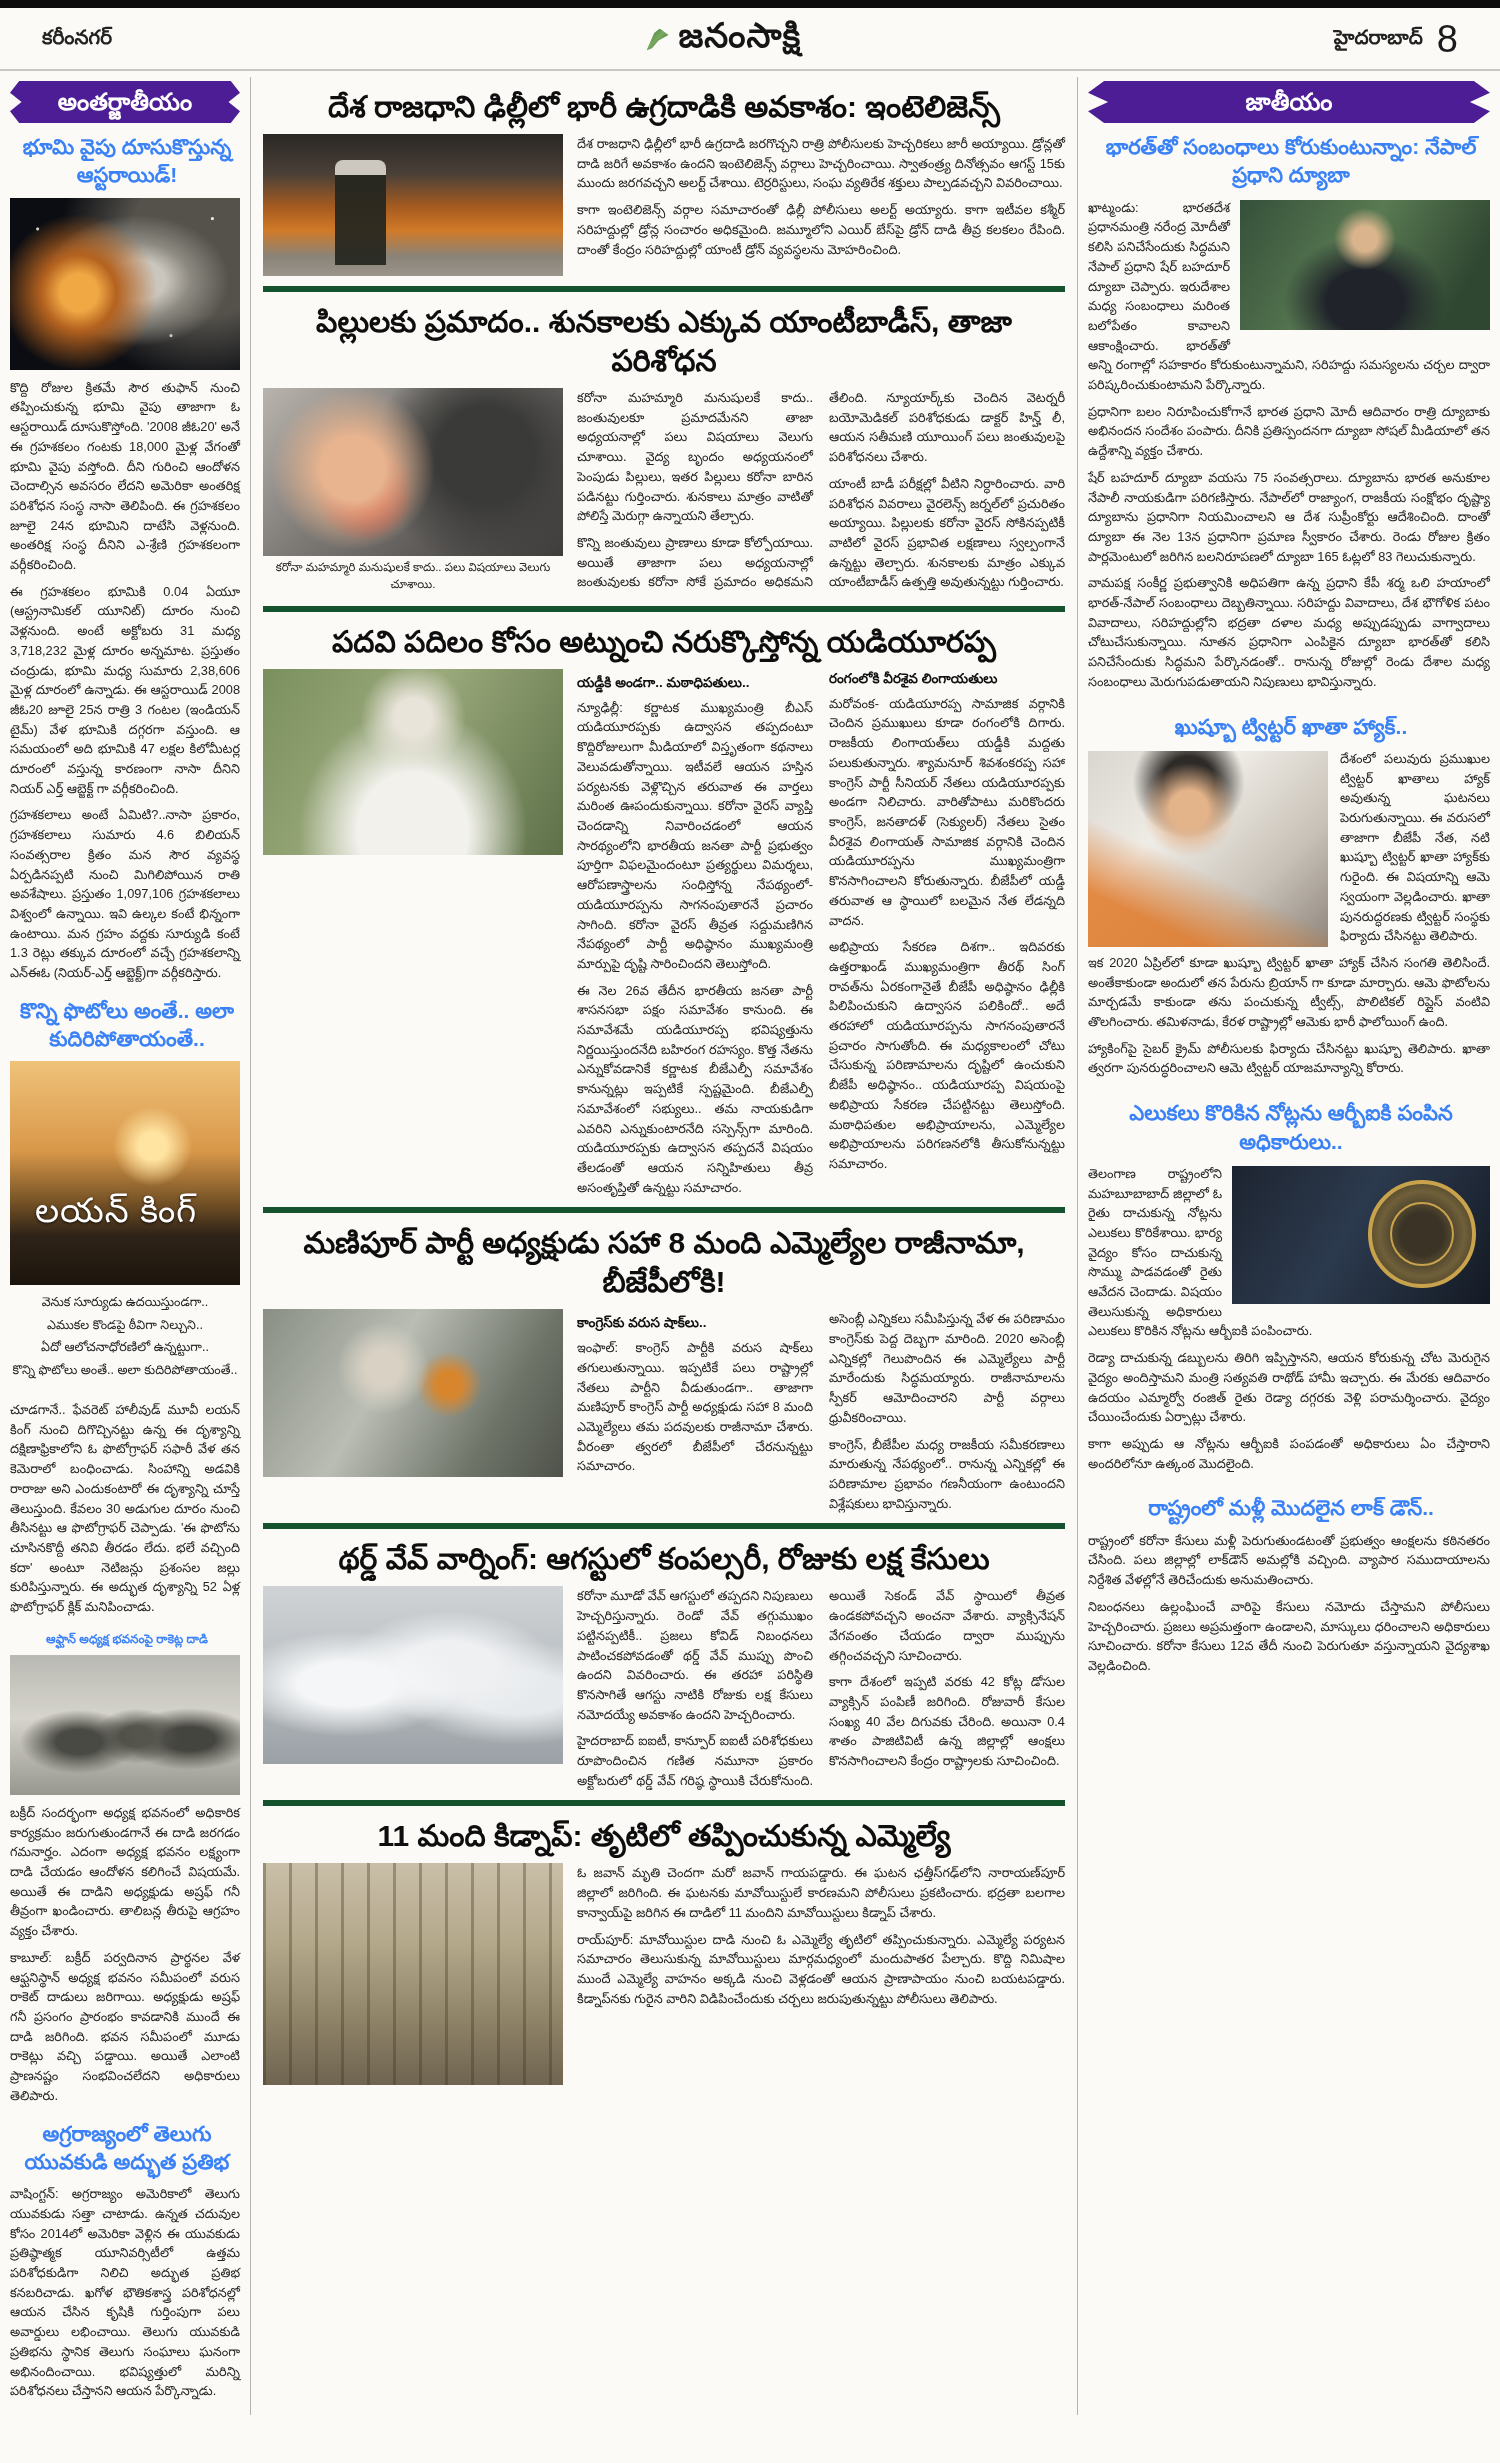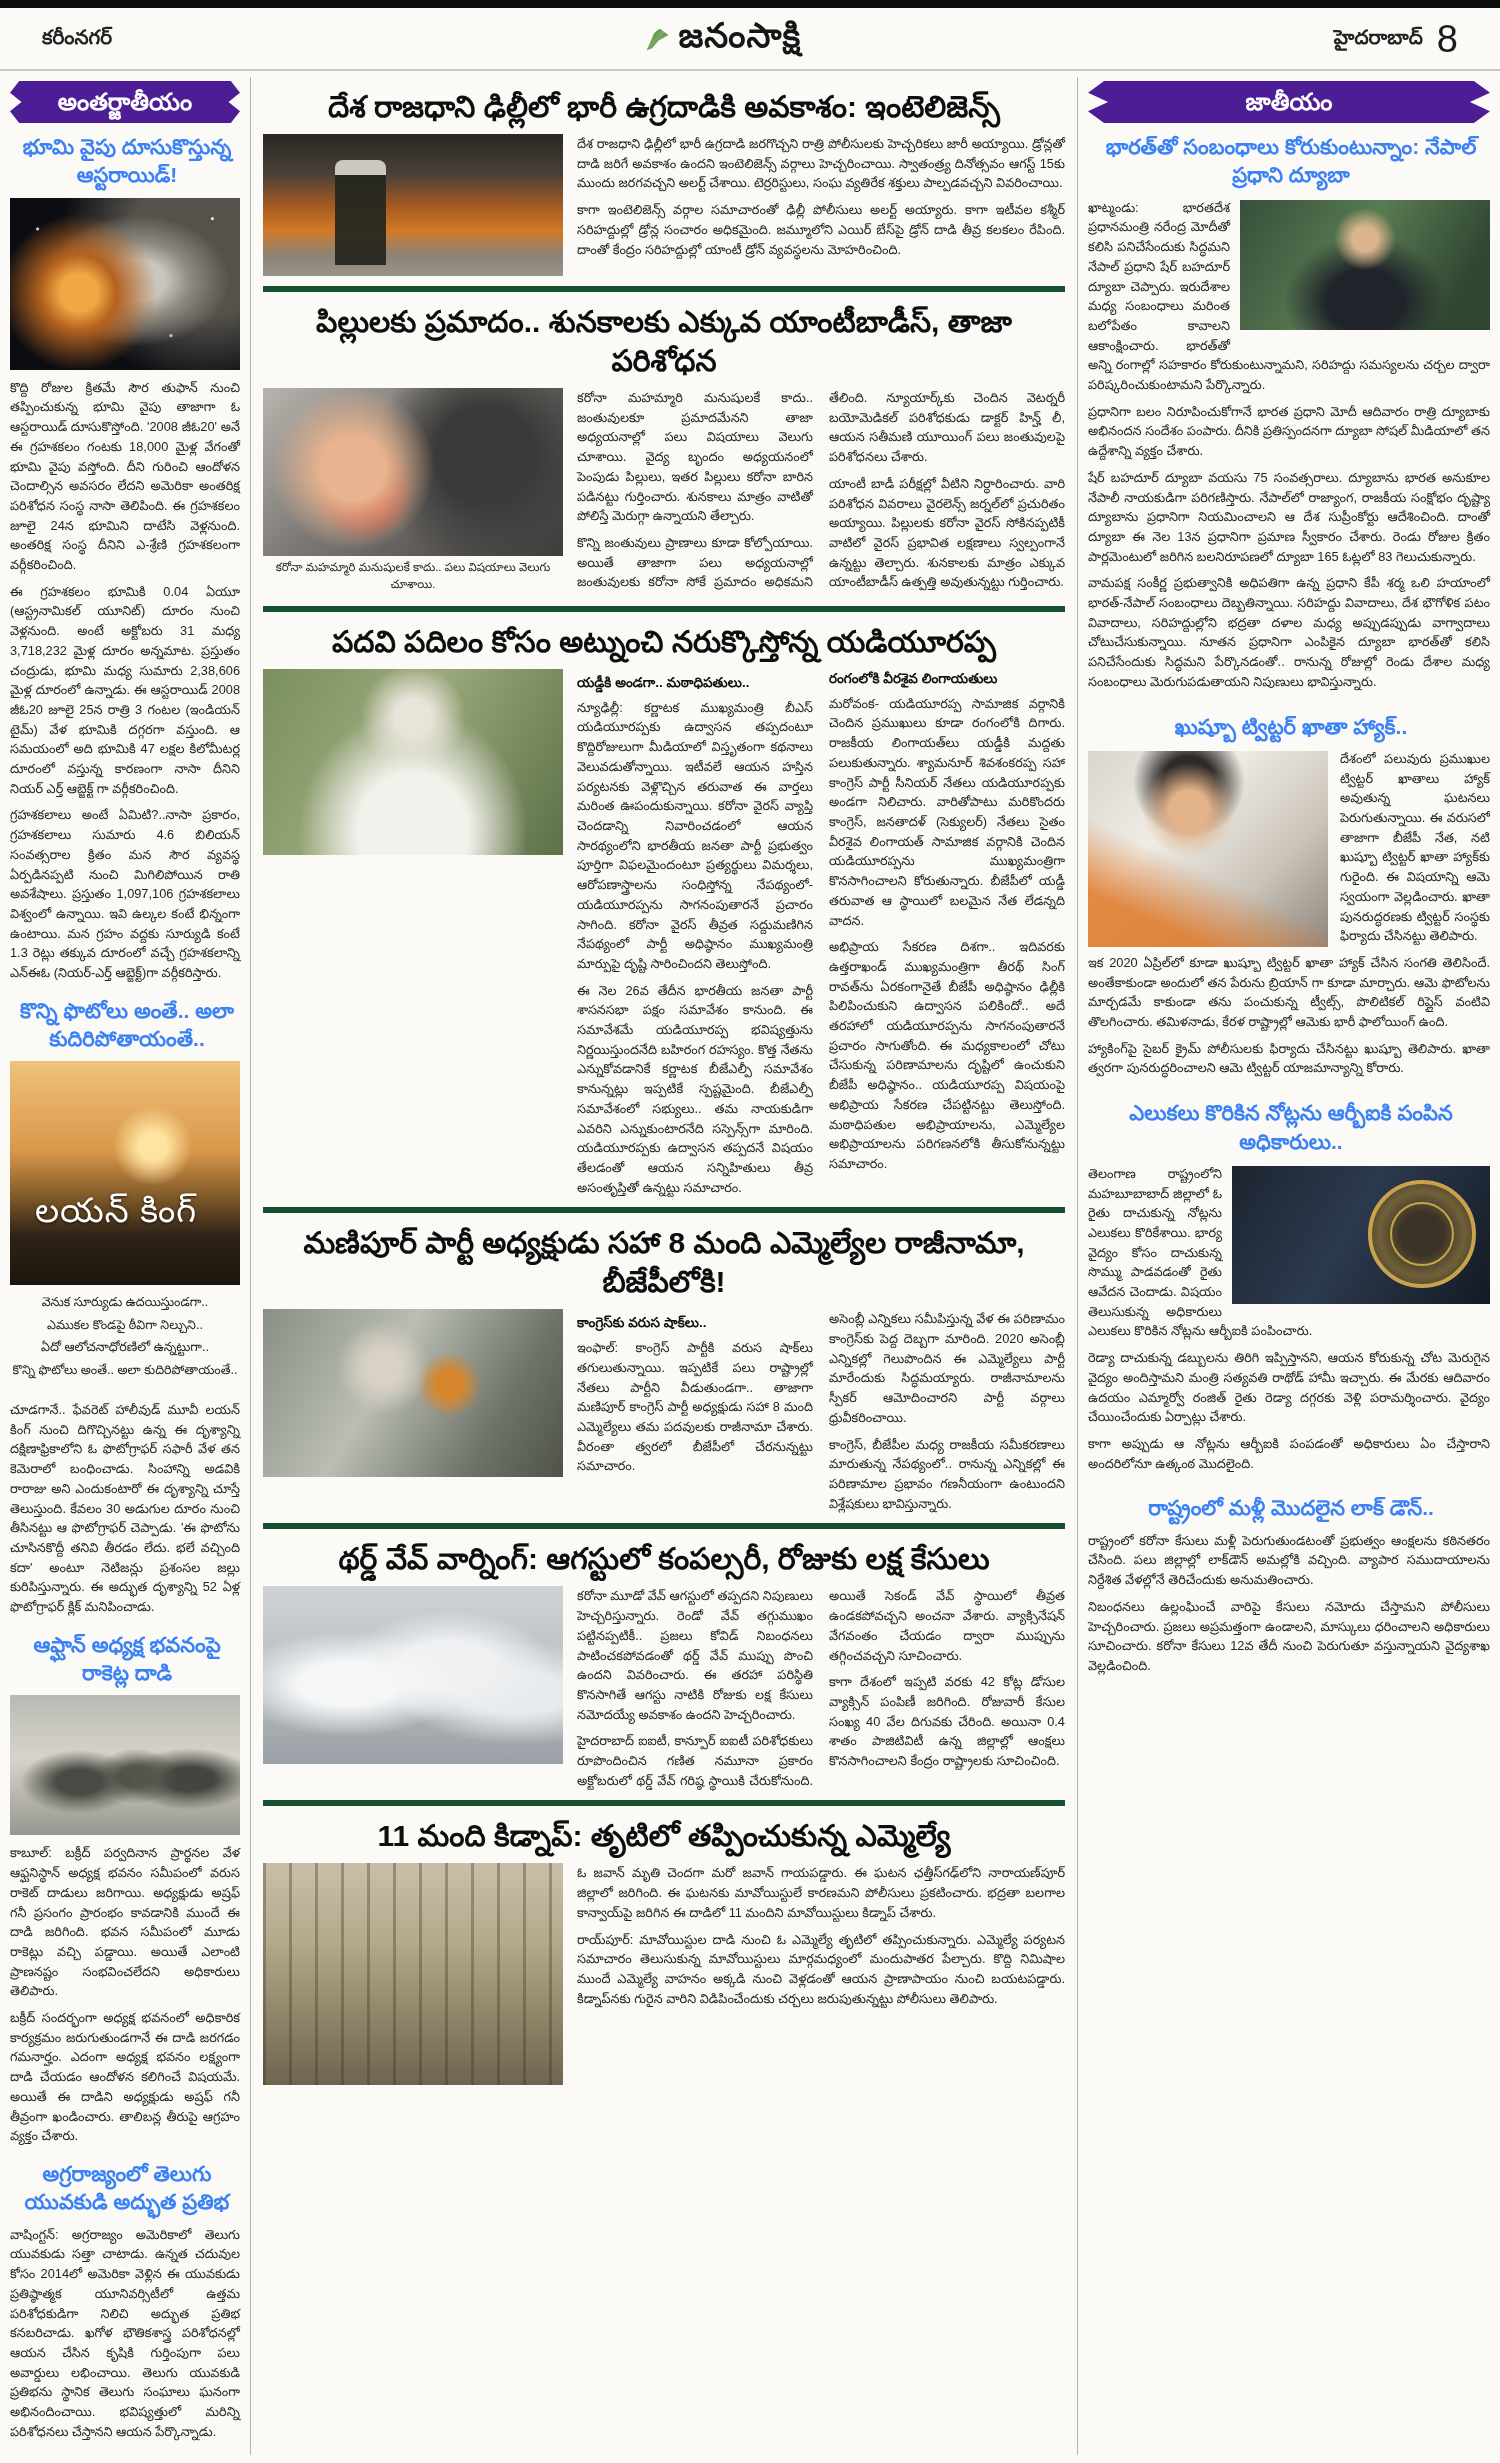--- a/index.html
+++ b/index.html
@@ -31,21 +31,21 @@
   
   .ribbon{ background:#4c1d95; color:#fff; text-align:center; font-weight:bold;
     font-size:24px; height:42px; line-height:42px; margin:4px 0 10px 0;
     clip-path:polygon(4% 0,96% 0,100% 28%,95% 50%,100% 72%,96% 100%,4% 100%,0 72%,5% 50%,0 28%);
   }
   
   .h-center{ font-size:30px; font-weight:bold; text-align:center; color:#0e0e0e;
     line-height:1.3; margin:4px 0 8px 0; }
   .h-side{ font-size:21px; font-weight:bold; text-align:center; color:#3b82f6;
     line-height:1.35; margin:10px 0 8px 4px; }
-  .h-small{ font-size:21px;text-align:center; }
+  .h-small{ font-size:12px;text-align:center; }
   .subhead{ font-size:13.5px; font-weight:bold; margin:4px 0 4px 0; color:#111; }
   
   .bodytext{ font-size:12.8px; line-height:1.54; text-align:justify; color:#222; }
   .bodytext p{ margin:0 0 7px 0; }
   .cols-2{ columns:2; column-gap:16px; }
   .caption-lines p{ margin:0 0 3px 0; text-align:center; font-size:12.6px; }
   .caption{ font-size:11.6px; text-align:center; margin:4px 0 2px 0; color:#222; }
   
   .c-article{ padding:6px 0 10px 0; }
   .c-article + .c-article{ border-top:6px solid #14532d; }
@@ -174,22 +174,22 @@
           </div>
         <div class="bodytext" style="margin-top:20px;">
             <p>చూడగానే.. ఫేవరెట్ హాలీవుడ్ మూవీ లయన్ కింగ్ నుంచి దిగొచ్చినట్టు ఉన్న ఈ దృశ్యాన్ని దక్షిణాఫ్రికాలోని ఓ ఫొటోగ్రాఫర్ సఫారీ వేళ తన కెమెరాలో బంధించాడు. సింహాన్ని అడవికి రారాజు అని ఎందుకంటారో ఈ దృశ్యాన్ని చూస్తే తెలుస్తుంది. కేవలం 30 అడుగుల దూరం నుంచి తీసినట్టు ఆ ఫొటోగ్రాఫర్ చెప్పాడు. 'ఈ ఫొటోను చూసినకొద్దీ తనివి తీరడం లేదు. భలే వచ్చింది కదా' అంటూ నెటిజన్లు ప్రశంసల జల్లు కురిపిస్తున్నారు. ఈ అద్భుత దృశ్యాన్ని 52 ఏళ్ల ఫొటోగ్రాఫర్ క్లిక్ మనిపించాడు.</p>
           </div>
       </section>
 
       <section class="s-article">
         <h2 class="h-side h-small">ఆఫ్ఘాన్ అధ్యక్ష భవనంపై రాకెట్ల దాడి</h2>
         <div class="photo ph-afghan"></div>
         <div class="bodytext" style="margin-top:8px;">
+            <p>బక్రీద్ సందర్భంగా అధ్యక్ష భవనంలో అధికారిక కార్యక్రమం జరుగుతుండగానే ఈ దాడి జరగడం గమనార్హం. ఎదంగా అధ్యక్ష భవనం లక్ష్యంగా దాడి చేయడం ఆందోళన కలిగించే విషయమే. అయితే ఈ దాడిని అధ్యక్షుడు అష్రఫ్ గనీ తీవ్రంగా ఖండించారు. తాలిబన్ల తీరుపై ఆగ్రహం వ్యక్తం చేశారు.</p>
             <p>కాబూల్: బక్రీద్ పర్వదినాన ప్రార్థనల వేళ ఆఫ్ఘనిస్థాన్ అధ్యక్ష భవనం సమీపంలో వరుస రాకెట్ దాడులు జరిగాయి. అధ్యక్షుడు అష్రఫ్ గనీ ప్రసంగం ప్రారంభం కావడానికి ముందే ఈ దాడి జరిగింది. భవన సమీపంలో మూడు రాకెట్లు వచ్చి పడ్డాయి. అయితే ఎలాంటి ప్రాణనష్టం సంభవించలేదని అధికారులు తెలిపారు.</p>
-            <p>బక్రీద్ సందర్భంగా అధ్యక్ష భవనంలో అధికారిక కార్యక్రమం జరుగుతుండగానే ఈ దాడి జరగడం గమనార్హం. ఎదంగా అధ్యక్ష భవనం లక్ష్యంగా దాడి చేయడం ఆందోళన కలిగించే విషయమే. అయితే ఈ దాడిని అధ్యక్షుడు అష్రఫ్ గనీ తీవ్రంగా ఖండించారు. తాలిబన్ల తీరుపై ఆగ్రహం వ్యక్తం చేశారు.</p>
           </div>
       </section>
 
       <section class="s-article">
         <h2 class="h-side">అగ్రరాజ్యంలో తెలుగు యువకుడి అద్భుత ప్రతిభ</h2>
         <div class="bodytext">
             <p>వాషింగ్టన్: అగ్రరాజ్యం అమెరికాలో తెలుగు యువకుడు సత్తా చాటాడు. ఉన్నత చదువుల కోసం 2014లో అమెరికా వెళ్లిన ఈ యువకుడు ప్రతిష్ఠాత్మక యూనివర్సిటీలో ఉత్తమ పరిశోధకుడిగా నిలిచి అద్భుత ప్రతిభ కనబరిచాడు. ఖగోళ భౌతికశాస్త్ర పరిశోధనల్లో ఆయన చేసిన కృషికి గుర్తింపుగా పలు అవార్డులు లభించాయి. తెలుగు యువకుడి ప్రతిభను స్థానిక తెలుగు సంఘాలు ఘనంగా అభినందించాయి. భవిష్యత్తులో మరిన్ని పరిశోధనలు చేస్తానని ఆయన పేర్కొన్నాడు.</p>
           </div>
       </section>
     </aside>

